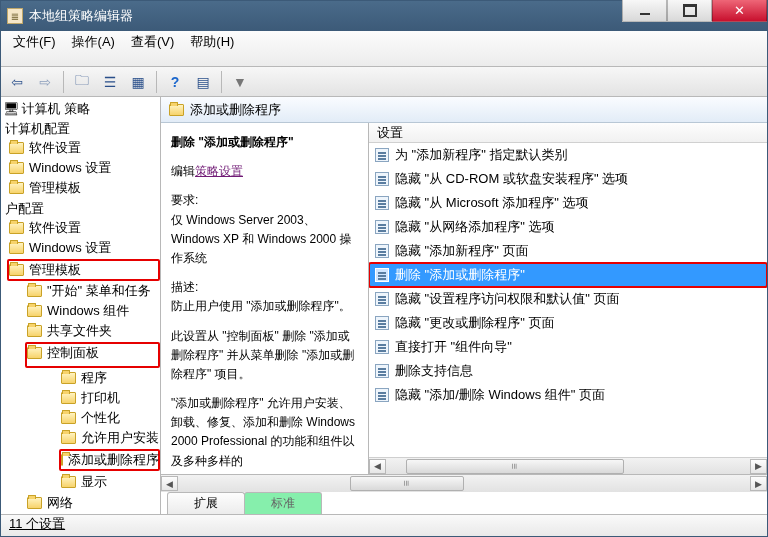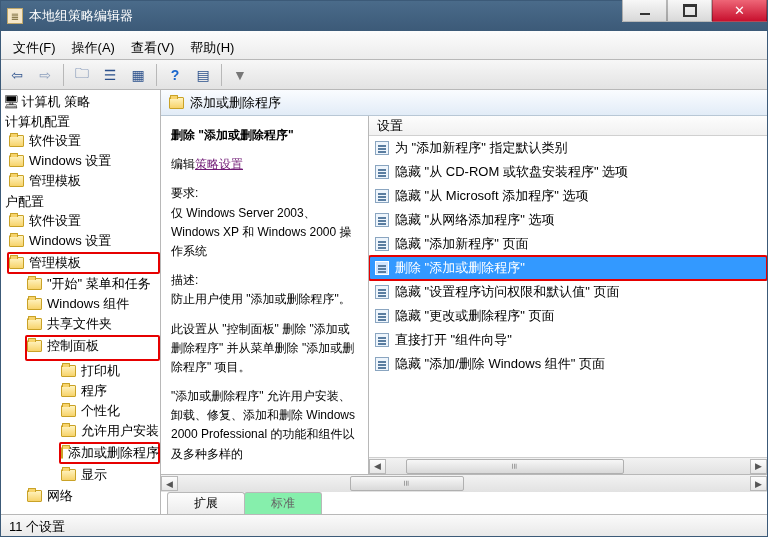--- a/index.html
+++ b/index.html
@@ -7,21 +7,21 @@
   .window { width: 768px; height: 537px; border: 1px solid #3c5a78; display: flex; flex-direction: column; background: #fff; }
   .titlebar { height: 30px; background: linear-gradient(#4a6b8a, #3c5a78); display: flex; align-items: center; padding: 0 0 0 6px; color: #fff; }
   .titlebar .app-icon { width: 16px; height: 16px; background: #f5e6c8; border: 1px solid #bfa76a; margin-right: 6px; display: flex; align-items: center; justify-content: center; font-size: 10px; color: #6b5b2a; }
   .titlebar .title { font-size: 13px; flex: 1; }
   .win-btns { display: flex; height: 100%; }
   .win-btn { width: 45px; height: 22px; margin-top: -1px; border: 1px solid rgba(0,0,0,.25); border-top: none; display: flex; align-items: center; justify-content: center; font-size: 12px; color: #333; background: linear-gradient(#f7f7f7,#d9d9d9); }
   .win-btn.min::before { content: ""; width: 10px; height: 2px; background: #333; margin-top: 6px; }
   .win-btn.max::before { content: ""; width: 10px; height: 8px; border: 2px solid #333; border-top-width: 3px; }
   .win-btn.close { background: linear-gradient(#e67,#c8102e); color: #fff; width: 55px; }
   .win-btn.close::before { content: "✕"; font-size: 13px; }
-  .menubar { height: 29px; background: linear-gradient(#fcfcfc,#ececec); border-bottom: 1px solid #b8b8b8; display: flex; align-items: flex-end; padding: 0 4px; font-size: 13px; }
+  .menubar { height: 36px; background: linear-gradient(#fcfcfc,#ececec); border-bottom: 1px solid #b8b8b8; display: flex; align-items: flex-start; padding: 0 4px; font-size: 13px; }
   .menubar .menu-item { padding: 2px 8px; cursor: default; }
   .toolbar { height: 30px; background: linear-gradient(#f7f7f7,#e3e3e3); border-bottom: 1px solid #b8b8b8; display: flex; align-items: center; padding: 0 4px; gap: 4px; }
   .tool-btn { width: 24px; height: 24px; display: flex; align-items: center; justify-content: center; font-size: 14px; color: #2a4f8a; border-radius: 3px; }
   .tool-sep { width: 1px; height: 22px; background: #b8b8b8; margin: 0 2px; }
   .content { flex: 1; display: flex; min-height: 0; }
   .tree-pane { width: 160px; border-right: 1px solid #b8b8b8; overflow: auto; background: #fff; padding: 2px 0; }
   .tree ul { list-style: none; }
   .tree li { white-space: nowrap; padding: 1px 0; font-size: 13px; line-height: 18px; }
   .tree .node { display: flex; align-items: center; padding-left: 2px; }
   .tree .node .label { margin-left: 2px; }
@@ -50,21 +50,21 @@
   .settings-list li.selected.red-box { outline: 2px solid #e60000; outline-offset: -1px; border: none !important; }
   .settings-list li.selected .setting-icon { border-color: #fff; background: #cfe5ff; }
   .hscroll { height: 17px; background: linear-gradient(#f2f2f2,#e2e2e2); border-top: 1px solid #cfcfcf; display: flex; align-items: center; }
   .hscroll .arrow { width: 17px; height: 15px; border: 1px solid #b8b8b8; background: linear-gradient(#fdfdfd,#e6e6e6); display: flex; align-items: center; justify-content: center; font-size: 9px; color: #555; }
   .hscroll .track { flex: 1; height: 15px; position: relative; }
   .hscroll .thumb { position: absolute; top: 0; height: 15px; background: linear-gradient(#f7f7f7,#d9d9d9); border: 1px solid #b0b0b0; border-radius: 2px; display: flex; align-items: center; justify-content: center; }
   .hscroll .thumb::after { content: "≡"; transform: rotate(90deg); font-size: 10px; color: #888; }
   .tabs-row { height: 22px; display: flex; align-items: flex-end; padding-left: 6px; background: #fff; border-top: 1px solid #fff; }
   .tab { padding: 2px 26px; font-size: 12px; border: 1px solid #b8b8b8; border-bottom: none; background: linear-gradient(#fdfdfd,#ececec); margin-right: -1px; border-radius: 3px 3px 0 0; }
   .tab.inactive { background: #86efac; color: #666; }
-  .statusbar { height: 22px; background: linear-gradient(#fafafa,#e9e9e9); border-top: 1px solid #b8b8b8; padding: 0 8px; display: flex; align-items: flex-end; font-size: 13px; }
+  .statusbar { height: 22px; background: linear-gradient(#fafafa,#e9e9e9); border-top: 1px solid #b8b8b8; padding: 0 8px; display: flex; align-items: flex-start; font-size: 13px; text-decoration: underline; }
 </style>
 </head>
 <body>
 
 <div class="window">
 
   <div class="titlebar">
     <span class="app-icon">≣</span>
     <span class="title">本地组策略编辑器</span>
     <div class="win-btns">
@@ -174,27 +174,27 @@
                     </li>
                   <li class="indent2">
                       <div class="node red-box" style="padding:0 4px 4px 0">
                         <span class="folder-icon"></span>
                         <span class="label">控制面板</span>
                       </div>
                     <ul>
                       <li class="indent3">
                           <div class="node">
                             <span class="folder-icon"></span>
+                            <span class="label">程序</span>
+                          </div>
+                        </li>
+                      <li class="indent3">
+                          <div class="node">
+                            <span class="folder-icon"></span>
                             <span class="label">打印机</span>
-                          </div>
-                        </li>
-                      <li class="indent3">
-                          <div class="node">
-                            <span class="folder-icon"></span>
-                            <span class="label">程序</span>
                           </div>
                         </li>
                       <li class="indent3">
                           <div class="node">
                             <span class="folder-icon"></span>
                             <span class="label">个性化</span>
                           </div>
                         </li>
                       <li class="indent3">
                           <div class="node">
@@ -279,20 +279,24 @@
                   <span class="setting-icon"></span>
                   <span>隐藏 "设置程序访问权限和默认值" 页面</span>
                 </li>
                 <li>
                   <span class="setting-icon"></span>
                   <span>隐藏 "更改或删除程序" 页面</span>
                 </li>
                 <li>
                   <span class="setting-icon"></span>
                   <span>直接打开 "组件向导"</span>
+                </li>
+                <li>
+                  <span class="setting-icon"></span>
+                  <span>删除支持信息</span>
                 </li>
                 <li>
                   <span class="setting-icon"></span>
                   <span>隐藏 "添加/删除 Windows 组件" 页面</span>
                 </li>
               </ul>
           </div>
           <div class="hscroll">
             <div class="arrow">◀</div>
             <div class="track">

